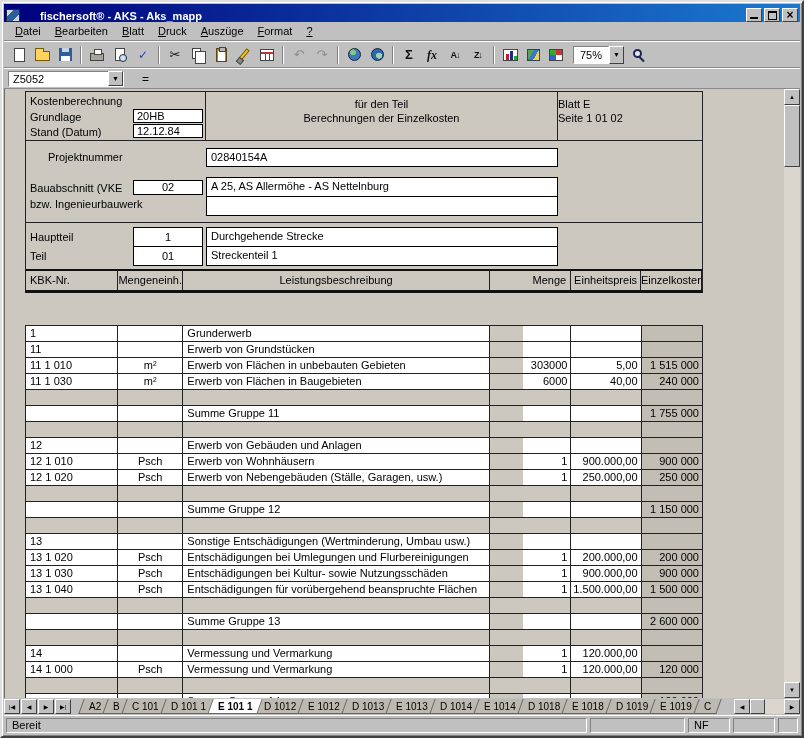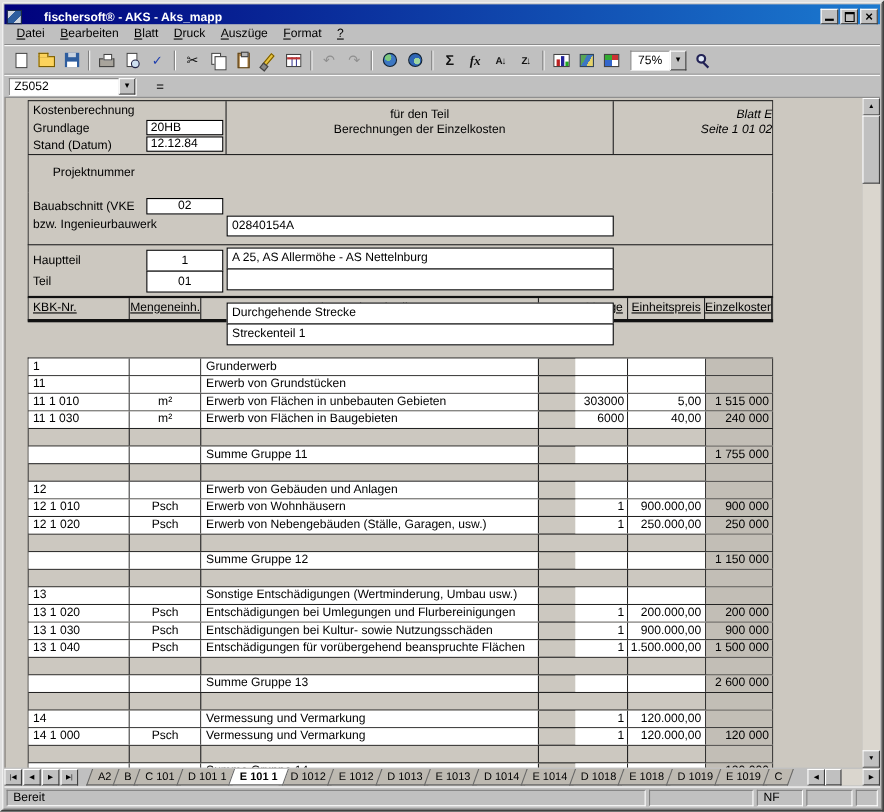--- a/index.html
+++ b/index.html
@@ -99,43 +99,43 @@
   .page { margin-left:20px; width:678px; overflow:hidden; }
 
   .secA { height:50px; border:1px solid #222; display:flex; position:relative; }
   .a-left { width:180px; position:relative; border-right:1px solid #222; }
   .albl { position:absolute; white-space:nowrap; }
   .t1 { left:4px; top:3px; } .t2 { left:4px; top:19px; } .t3 { left:4px; top:34px; }
   .fbox { position:absolute; width:70px; height:14px; background:#fff; border:1px solid #000;
     line-height:12px; padding-left:3px; overflow:hidden; }
   .b2 { left:107px; top:17px; } .b3 { left:107px; top:32px; }
   .a-center { width:352px; text-align:center; padding-top:5px; line-height:14px; border-right:1px solid #222; }
-  .a-right { flex:1; text-align:right; padding-top:5px; line-height:14px;font-style:italic; }
+  .a-right { flex:1; text-align:left; padding-top:5px; line-height:14px; }
 
   .secB { height:34px; position:relative; border-left:1px solid #222; border-right:1px solid #222; }
   .secC { height:48px; position:relative; border-left:1px solid #222; border-right:1px solid #222; border-bottom:1px solid #222; }
   .secD { height:46px; position:relative; border-left:1px solid #222; border-right:1px solid #222; }
   .flbl { position:absolute; white-space:nowrap; }
   .field { position:absolute; background:#fff; border:1px solid #000; line-height:17px; padding-left:4px;
-    overflow:hidden; white-space:nowrap;margin-top:48px; }
+    overflow:hidden; white-space:nowrap; }
   .codebox { position:absolute; width:70px; background:#fff; border:1px solid #000; text-align:center;
     overflow:hidden; }
   .l-proj { left:22px; top:10px; }  .f-proj { left:180px; top:7px; width:352px; height:19px; }
   .l-bau  { left:4px; top:7px; }   .cb-bau { left:107px; top:5px; height:15px; line-height:13px; }
   .f-bau1 { left:180px; top:2px; width:352px; height:20px; }
   .f-bau2 { left:180px; top:21px; width:352px; height:20px; }
   .l-ing  { left:4px; top:23px; }
   .l-haupt{ left:4px; top:8px; }   .cb-h  { left:107px; top:4px; height:20px; line-height:18px; }
   .f-h    { left:180px; top:4px; width:352px; height:20px; }
   .l-teil { left:4px; top:27px; }  .cb-t  { left:107px; top:23px; height:20px; line-height:18px; }
   .f-t    { left:180px; top:23px; width:352px; height:20px; }
 
   .colhead { display:flex; height:24px; line-height:18px; border-top:2px solid #111; border-bottom:3px solid #111;
     border-left:1px solid #222; border-right:1px solid #222; }
-  .colhead .cell { background:transparent; border-bottom:none;text-decoration:underline; }
+  .colhead .cell { background:transparent; border-bottom:none; }
   .hd.c-desc { text-align:center; padding-left:0; }
   .hd.c-menge { text-align:right; padding-right:4px; }
   .hd.c-preis { text-align:center; padding-right:0; }
   .hd.c-kosten { text-align:center; padding-right:0; background:transparent; }
   .gap { height:32px; }
 
   .tbody { border-top:1px solid #222; border-left:1px solid #222; }
   .trow { display:flex; height:16px; line-height:15px; border-bottom:1px solid #222; }
   .cell { border-right:1px solid #222; overflow:hidden; white-space:nowrap; background:#fff; }
   .c-kbk { width:105px; padding-left:4px; }

